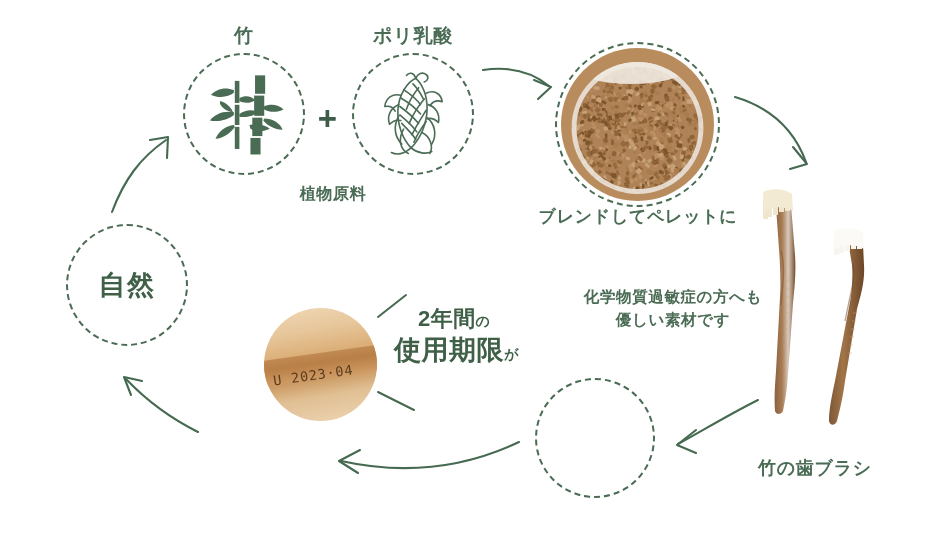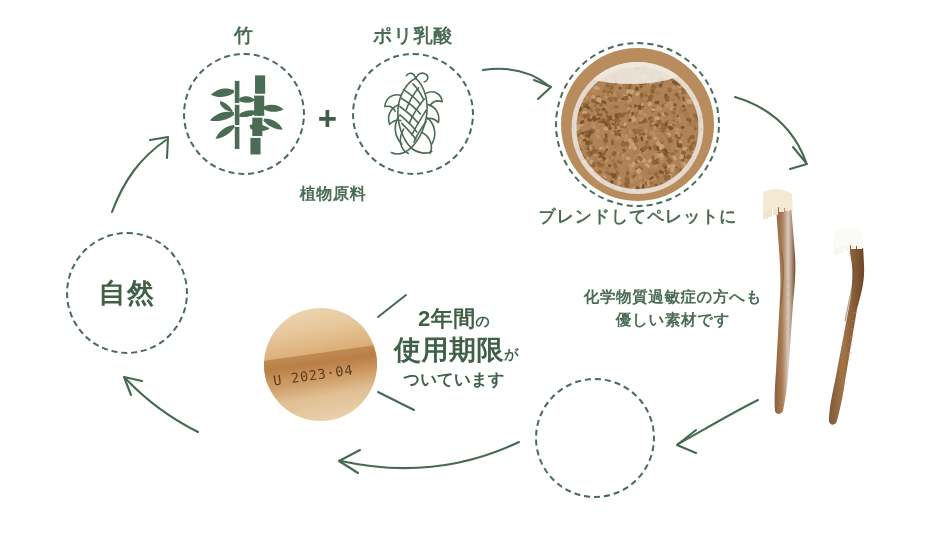--- a/index.html
+++ b/index.html
@@ -1070,42 +1070,42 @@
       <g fill="#f7f5ef">
         <path d="M94 48 h5 v20 h-5 z"></path>
           <path d="M100 46 h5 v20 h-5 z"></path>
         <path d="M106 46 h5 v18 h-5 z"></path>
           <path d="M112 48 h5 v16 h-5 z"></path>
         <path d="M89 52 h5 v18 h-5 z"></path>
       </g>
       <path d="M89 46 C97 42 111 42 118 48 L119 64 C111 59 97 59 90 65 z" fill="#fbfaf6"></path>
     </g>
   </svg>
+  <div class="lbl" style="left:715px;top:455px;width:200px;font-size:18px;">竹の歯ブラシ</div>
 
   <div class="lbl reg" style="left:573px;top:286px;width:200px;font-size:15.5px;">化学物質過敏症の方へも</div>
   <div class="lbl reg" style="left:573px;top:309px;width:200px;font-size:15.5px;">優しい素材です</div>
 
   <div class="dashcircle" style="left:535px;top:378px;width:120px;height:120px;">
     <div class="node-text">
     </div>
   </div>
 
 
-  <div class="dashcircle" style="left:66px;top:232px;width:122px;height:122px;justify-content:center;">
+  <div class="dashcircle" style="left:66px;top:224px;width:122px;height:122px;justify-content:center;">
     <div class="node-text">自然</div>
   </div>
 
   <div class="photocircle stamp" style="left:264px;top:308px;width:113px;height:113px;">
     <div class="band"></div>
     <div class="code">U 2023·04</div>
   </div>
 
   <div class="abs" style="left:394px;top:305px;width:120px;text-align:center;color:#3f6047;">
     <div style="line-height:1.28;white-space:nowrap;">
       <span style="font-size:22px;font-weight:700;letter-spacing:.02em;">2年間</span><span style="font-size:14px;font-weight:600;">の</span>
     </div>
     <div style="line-height:1.28;white-space:nowrap;">
       <span style="font-size:27px;font-weight:700;letter-spacing:.02em;">使用期限</span><span style="font-size:14px;font-weight:600;">が</span>
     </div>
-    <div style="font-size:16.5px;font-weight:600;line-height:1.35;white-space:nowrap;">ついています</div>
   </div>
 
 </div>
 
 </body></html>

